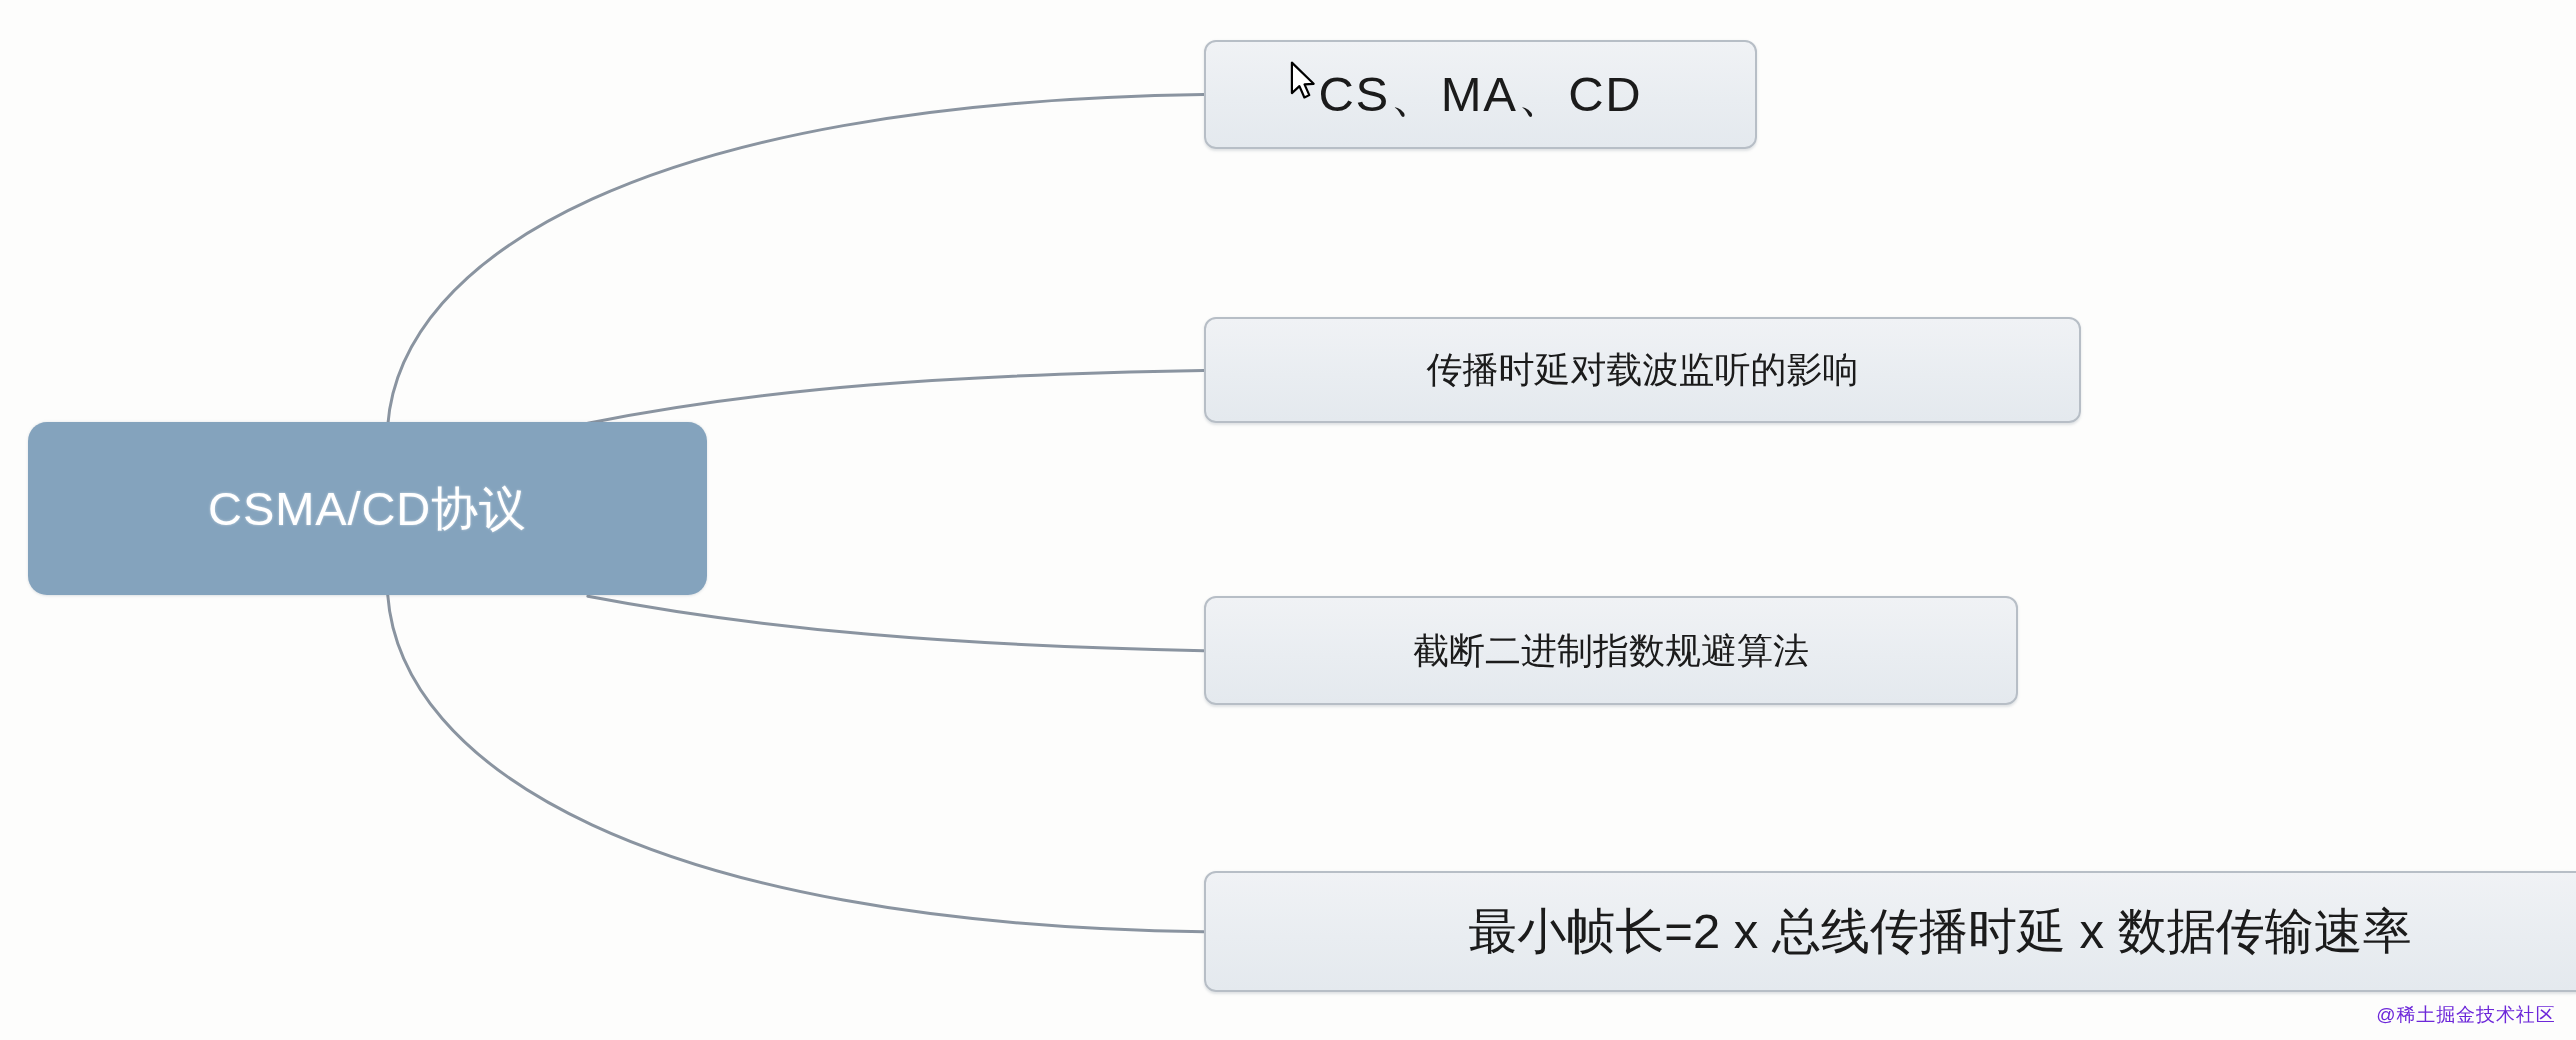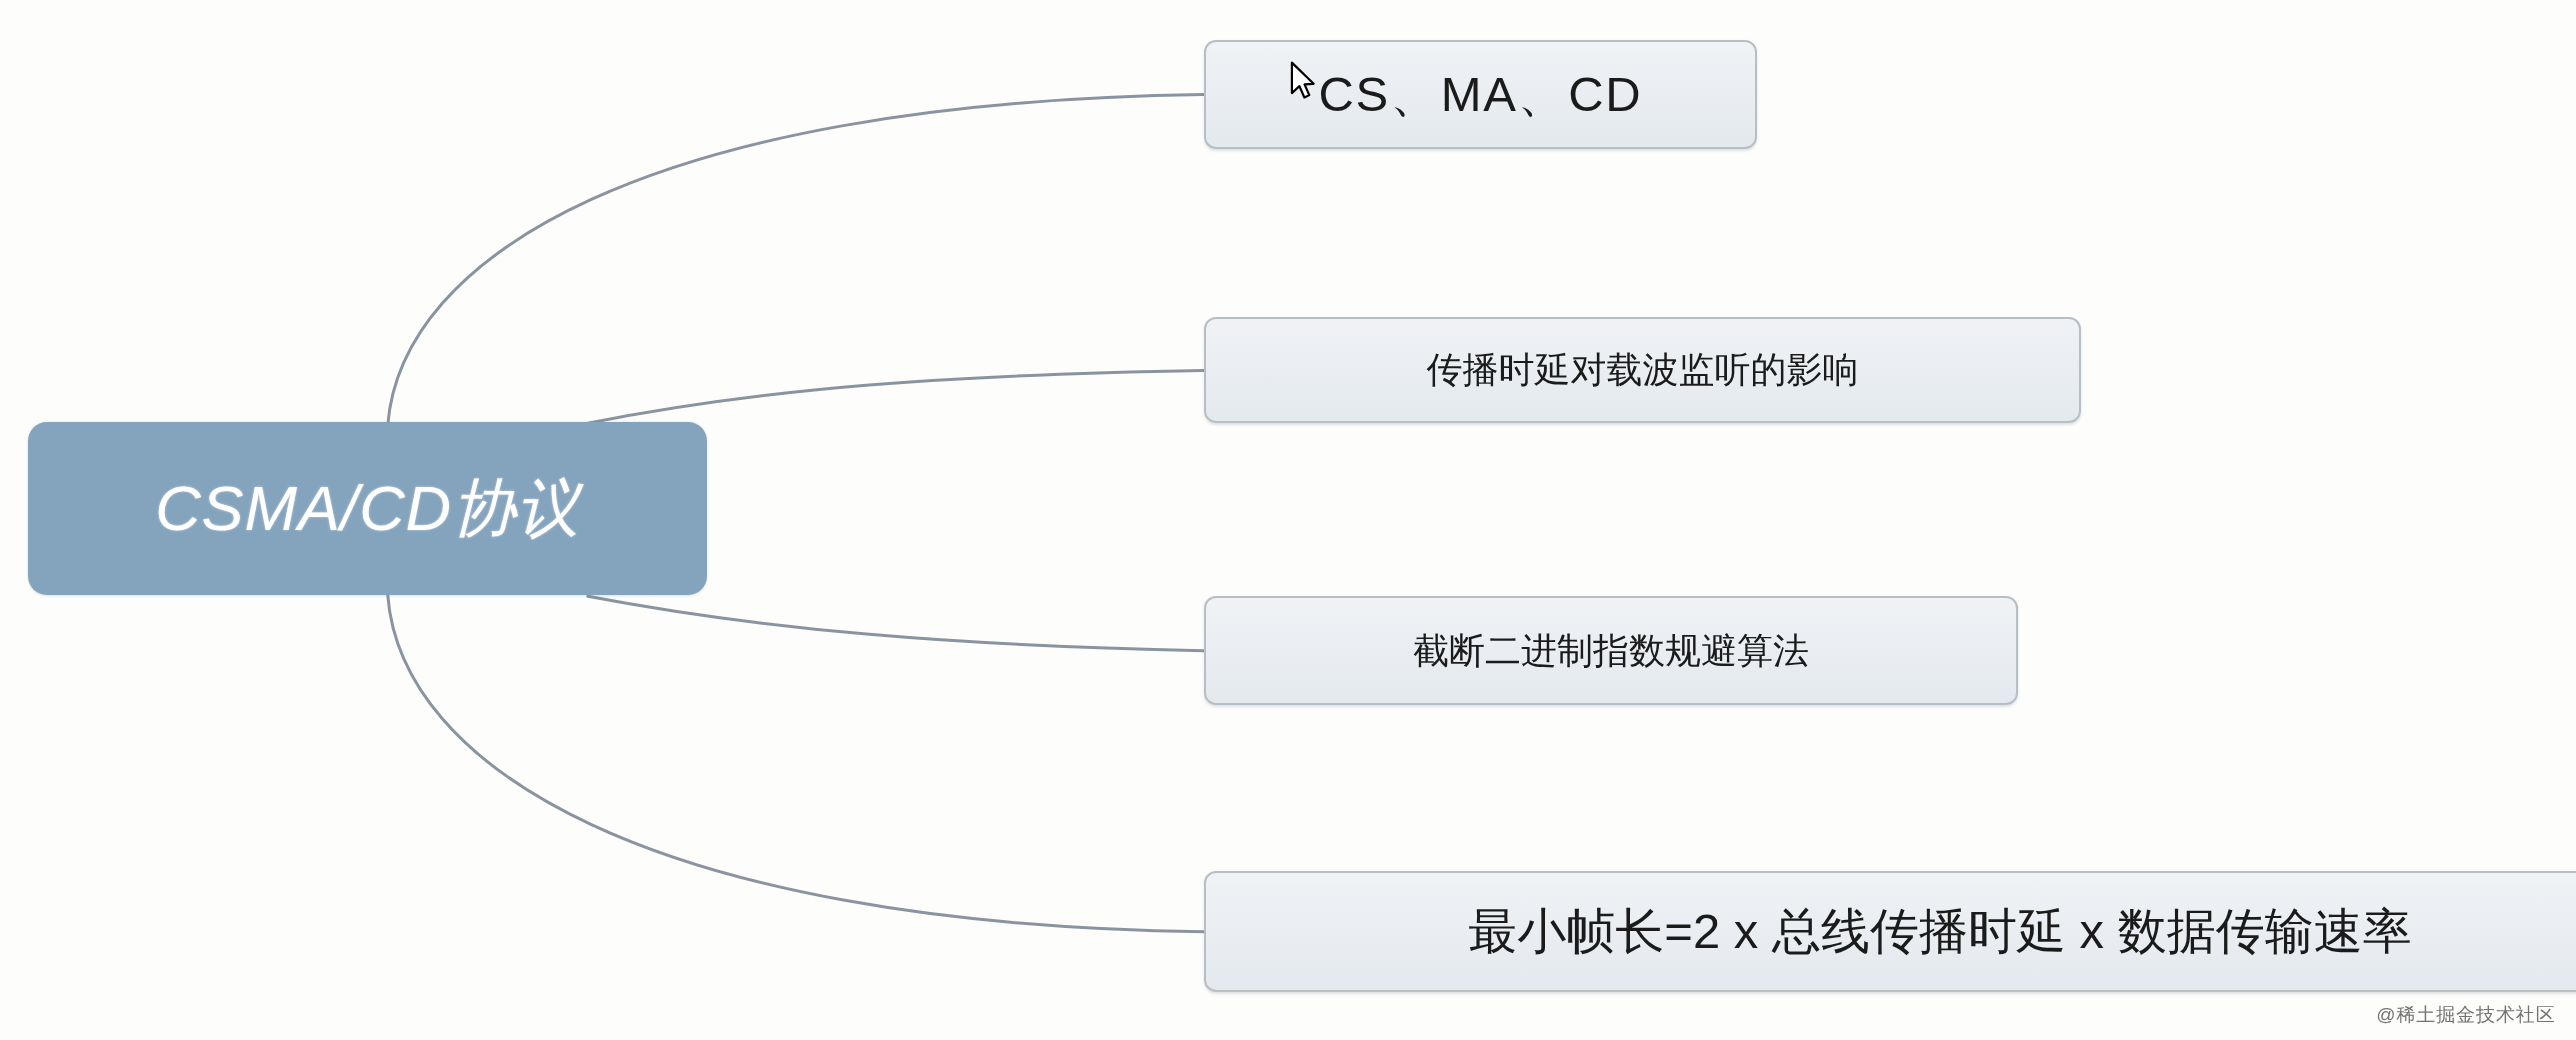--- a/index.html
+++ b/index.html
@@ -43,26 +43,25 @@
     background: #84a3bd;
     border-radius: 19px;
     z-index: 3;
     display: flex;
     align-items: center;
     justify-content: center;
     box-shadow: 0 0.9px 2.6px rgba(80, 100, 120, 0.18);
   }
   .root-label {
     color: #ffffff;
-    font-size: 63px;
+    font-size: 47px;
     letter-spacing: 0.9px;
     line-height: 1;
     white-space: nowrap;
     text-shadow: 0 0 2.6px rgba(255,255,255,0.55);
-    font-style: italic;
   }
 
   
   .child-node {
     position: absolute;
     background: linear-gradient(180deg, #f0f2f5 0%, #e9edf1 55%, #e4e9ee 100%);
     border: 2.6px solid #b7bec6;
     border-radius: 12px;
     z-index: 3;
     display: flex;
@@ -96,21 +95,21 @@
     z-index: 5;
     pointer-events: none;
   }
 
   
   #watermark {
     position: absolute;
     right: 20.4px;
     bottom: 12px;
     z-index: 4;
-    color: #737373;
+    color: #6d28d9;
     font-size: 19px;
     letter-spacing: 0.9px;
     white-space: nowrap;
     user-select: none;
   }
 </style>
 </head>
 <body>
 
 <div id="canvas">

